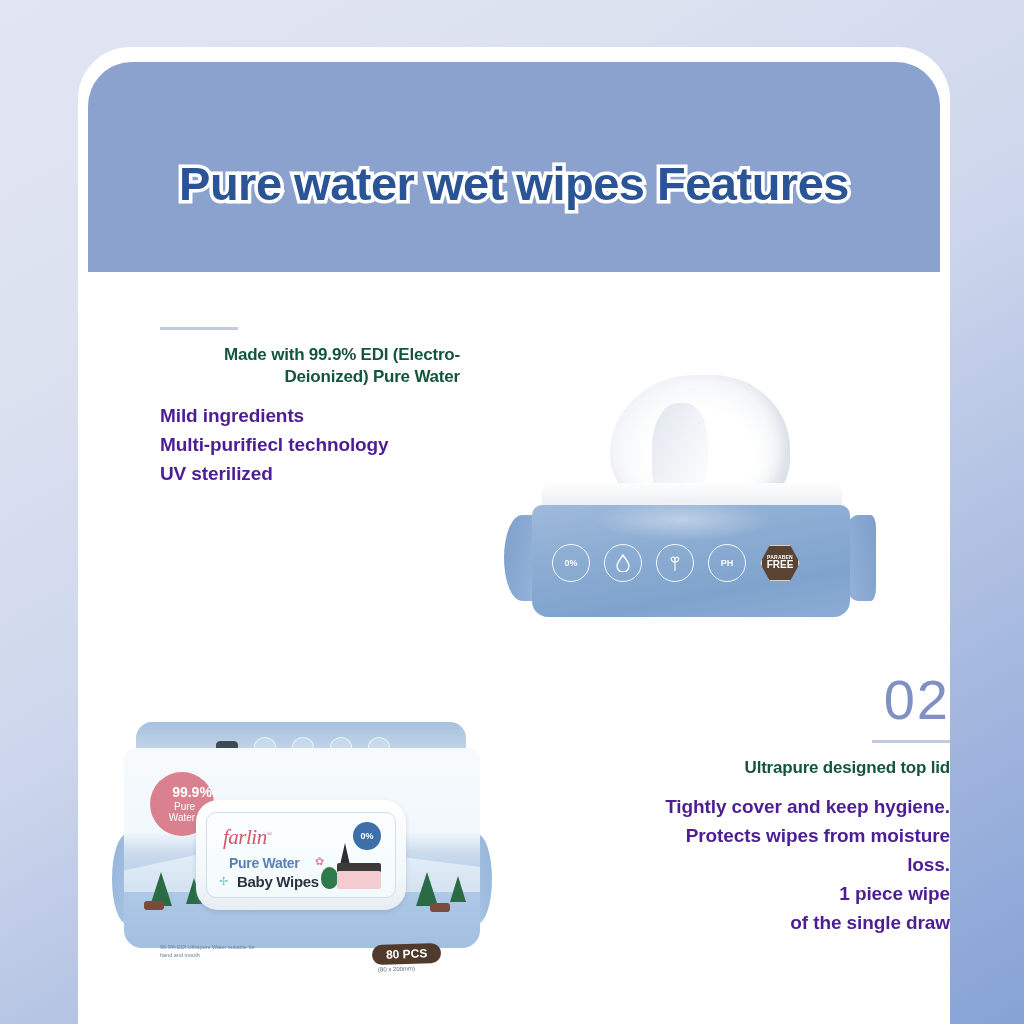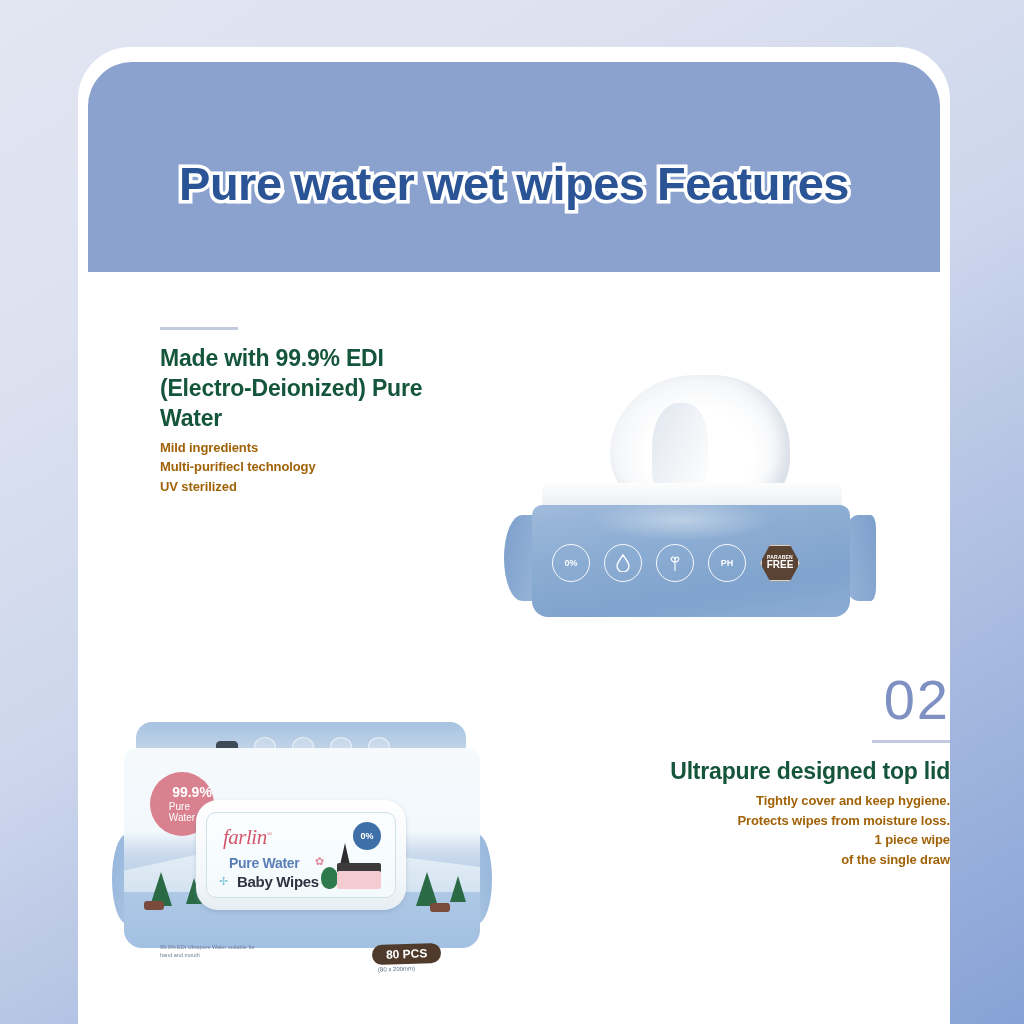--- a/index.html
+++ b/index.html
@@ -75,33 +75,34 @@
 
   .divider {
     width: 78px;
     height: 3px;
     background: #c3cadd;
     margin: 12px 0 14px 0;
   }
   .text-col.right .divider { margin-left: auto; }
 
   .head {
-    font-size: 23px;
+    font-size: 17px;
     font-weight: bold;
     color: #14553c;
     line-height: 1.30;
     letter-spacing: -0.2px;
+    text-align: right;
   }
 
   .body {
-    font-size: 13px;
+    font-size: 19px;
     font-weight: bold;
-    color: #a16207;
+    color: #4c1d95;
     line-height: 1.52;
-    margin-top: 4px;
+    margin-top: 14px;
     letter-spacing: -0.1px;
   }
 
   
   .pack-wrap { position: relative; flex: 1; }
 
   
   .pack1 {
     position: absolute;
     left: 30px;
@@ -471,21 +472,21 @@
           <div class="tree small" style="right:14px; bottom:46px;"></div>
           <div class="log" style="right:30px; bottom:36px;"></div>
 
           <div class="p2-fine">99.9% EDI Ultrapure Water suitable for hand and mouth</div>
           <div class="p2-pcs">80 PCS</div>
           <div class="p2-vol">(80 x 200mm)</div>
         </div>
 
         <div class="p2-badge99">
           <span class="b99-num">99.9%</span>
-          <span class="b99-sub" style="white-space:pre-line; text-align:left">Pure
+          <span class="b99-sub" style="white-space:pre-line; text-align:right">Pure
 Water</span>
         </div>
 
         <div class="p2-lid">
           <div class="p2-label">
             <div class="lbl-farlin">
               <span>farlin</span><span class="lbl-reg">®</span>
             </div>
             <div class="lbl-drop">0%</div>
             <div class="lbl-pure">Pure Water</div>

